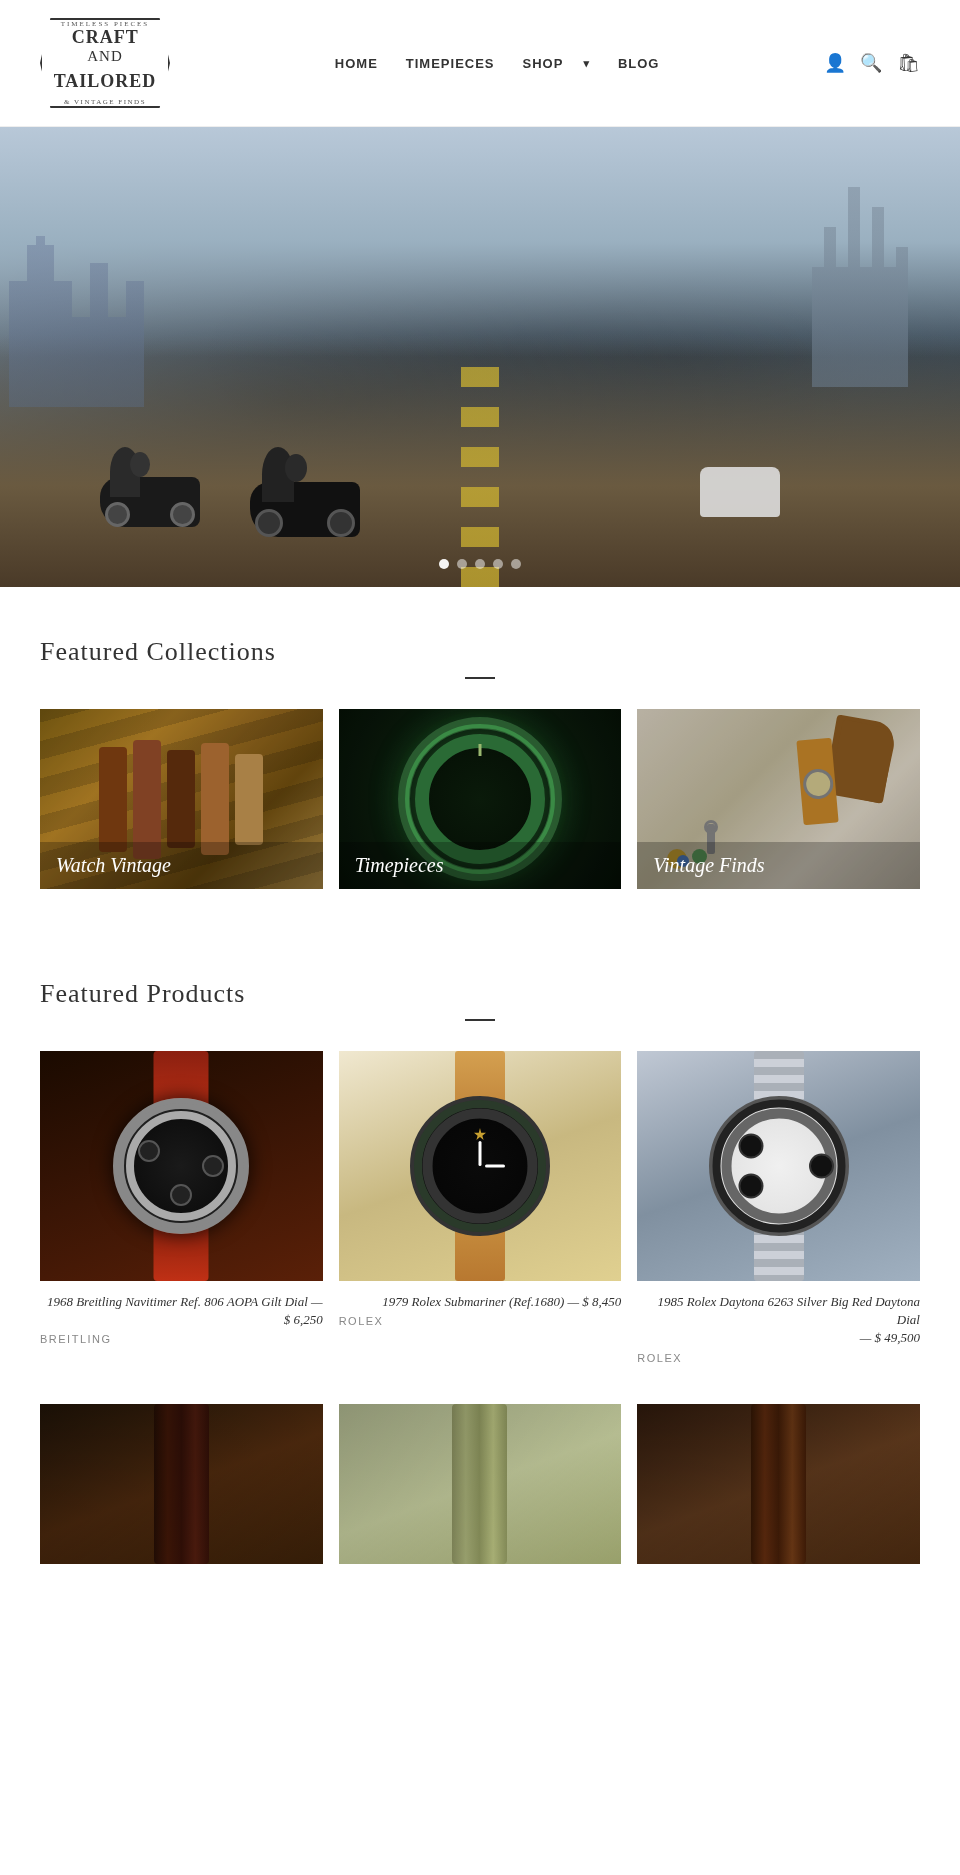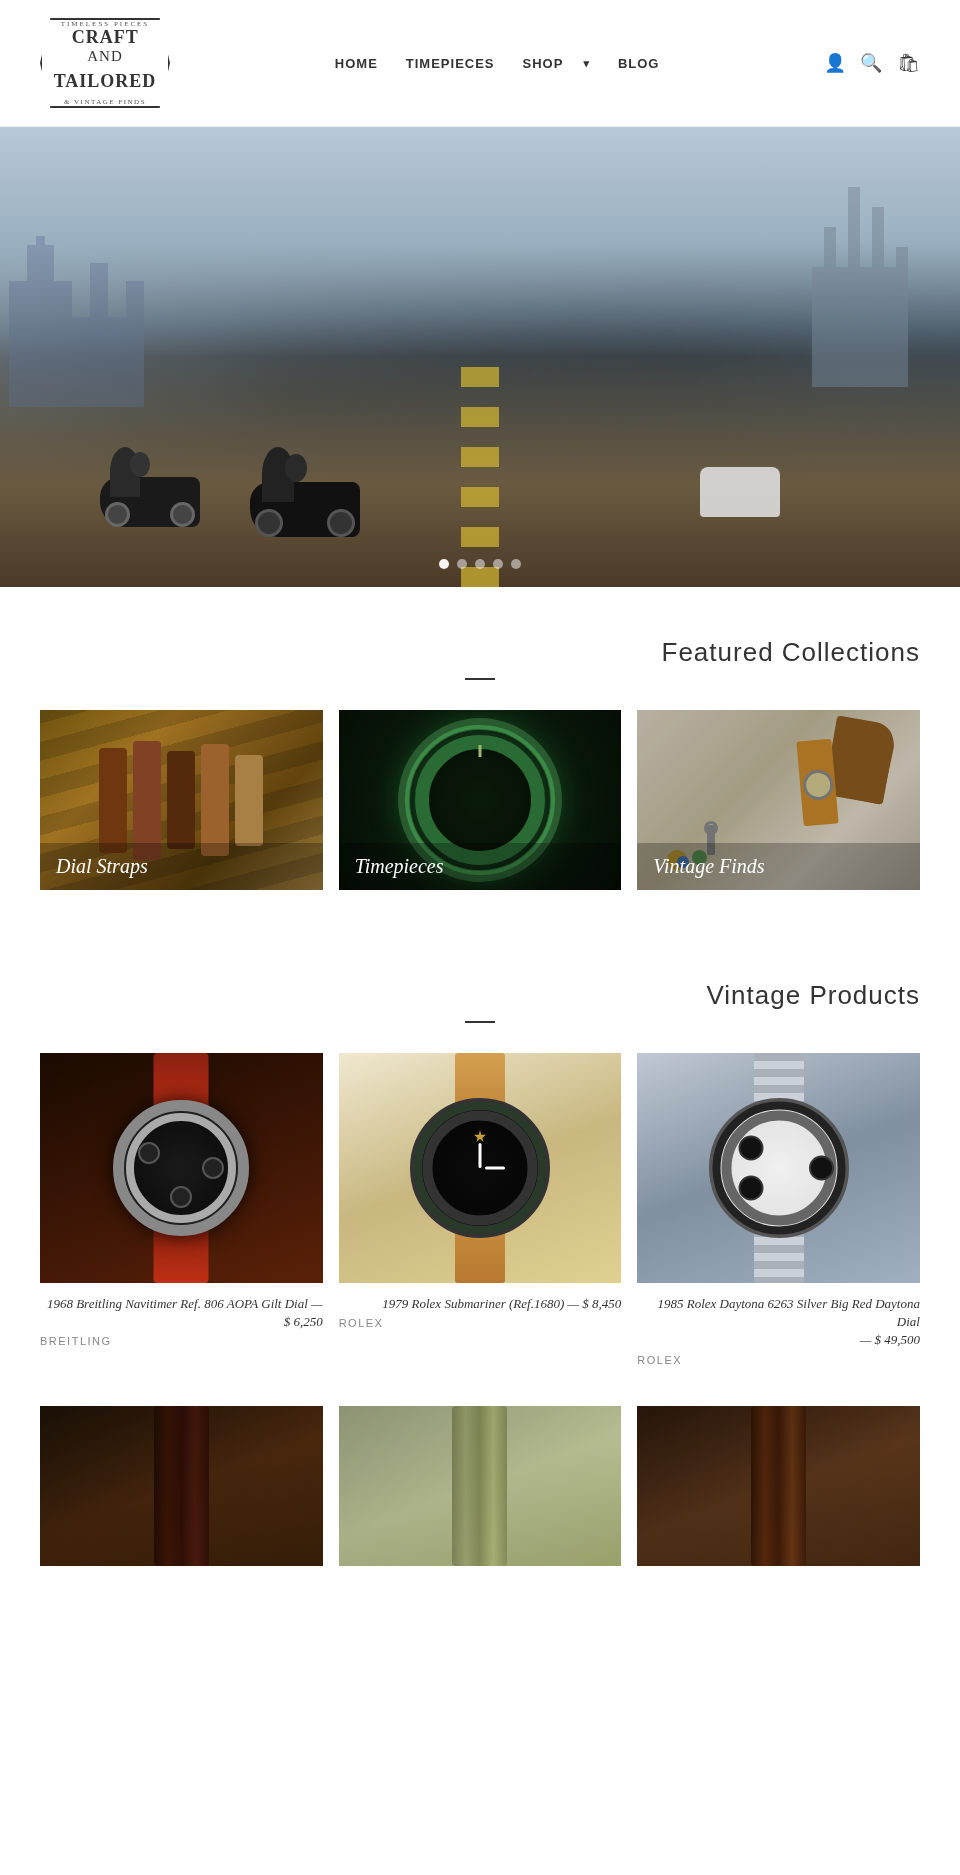--- a/index.html
+++ b/index.html
@@ -115,26 +115,26 @@
       border-radius: 50%;
       background: rgba(255,255,255,0.5);
       cursor: pointer;
     }
     .dot.active {
       background: rgba(255,255,255,0.95);
     }
 
     
     .section-title {
-      text-align: right;
+      text-align: left;
       font-size: 26px;
       font-weight: 400;
       letter-spacing: 1px;
       margin-bottom: 10px;
-      font-family: Liberation Sans, sans-serif;
+      font-family: Liberation Serif, serif;
     }
     .section-divider {
       width: 30px;
       height: 2px;
       background: #333;
       margin: 0 auto 30px;
     }
 
     
     .featured-collections {
@@ -440,21 +440,21 @@
       <div class="collection-card-bg bg-straps">
         <div class="strap-visual">
           <div class="strap-bar" style="background:#8B4513;height:75%;"></div>
           <div class="strap-bar" style="background:#A0522D;height:85%;"></div>
           <div class="strap-bar" style="background:#6B3410;height:70%;"></div>
           <div class="strap-bar" style="background:#C47B3A;height:80%;"></div>
           <div class="strap-bar" style="background:#D2A058;height:65%;"></div>
         </div>
         <div class="collection-overlay"></div>
         <div class="collection-label">
-          <em>Dial Straps</em>
+          <em>Watch Vintage</em>
         </div>
       </div>
     </div>
 
     <div class="collection-card">
       <div class="collection-card-bg bg-timepieces">
 
         <div style="position:absolute;top:50%;left:50%;transform:translate(-50%,-50%);width:130px;height:130px;border-radius:50%;border:14px solid #2a6a35;background:radial-gradient(circle,#0a1a0a 0%,#050f05 100%);z-index:1;box-shadow:0 0 25px rgba(40,120,50,0.4);"></div>
 
         <div style="position:absolute;top:50%;left:50%;transform:translate(-50%,-50%);width:150px;height:150px;border-radius:50%;border:4px solid #3a8a45;z-index:2;"></div>
@@ -485,21 +485,21 @@
         <div class="collection-overlay" style="background:rgba(0,0,0,0.15);"></div>
         <div class="collection-label">
           <em>Vintage Finds</em>
         </div>
       </div>
     </div>
   </div>
 </section>
 
 <section class="featured-products">
-  <h2 class="section-title">Vintage Products</h2>
+  <h2 class="section-title">Featured Products</h2>
   <div class="section-divider"></div>
   <div class="products-grid">
 
     <div class="product-card">
       <div class="product-image">
         <div class="product-img-bg bg-p1" style="position:relative;">
 
           <div style="position:absolute;top:0;left:50%;transform:translateX(-50%);width:55px;height:100%;background:linear-gradient(to bottom, #8B2010 0%, #c03015 30%, #6a1808 60%, #c03015 100%);border-radius:4px;"></div>
 
           <div style="position:absolute;top:50%;left:50%;transform:translate(-50%,-50%);width:110px;height:110px;border-radius:50%;background:radial-gradient(circle,#1a1a1a 0%,#0a0a0a 100%);border:8px solid #aaa;z-index:2;"></div>

